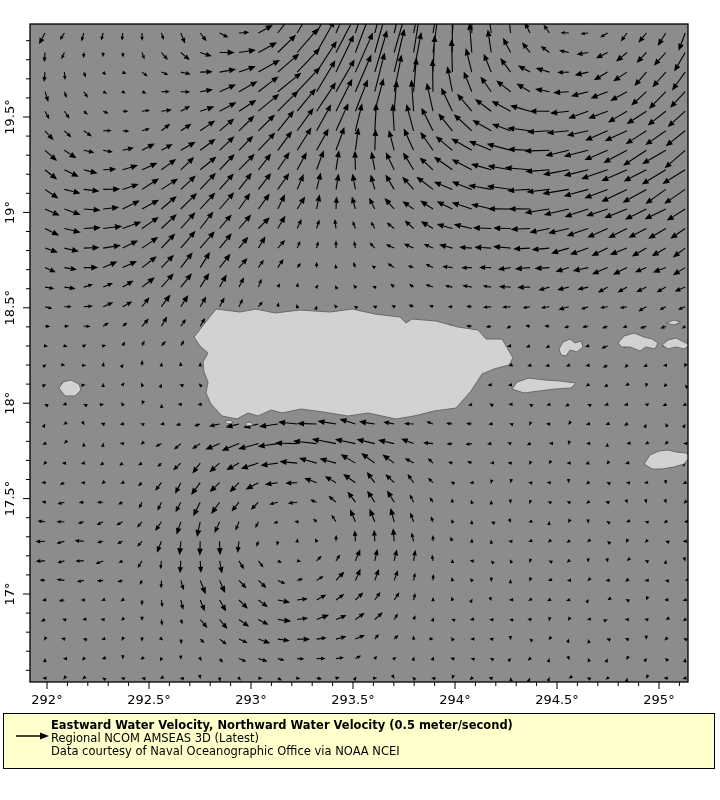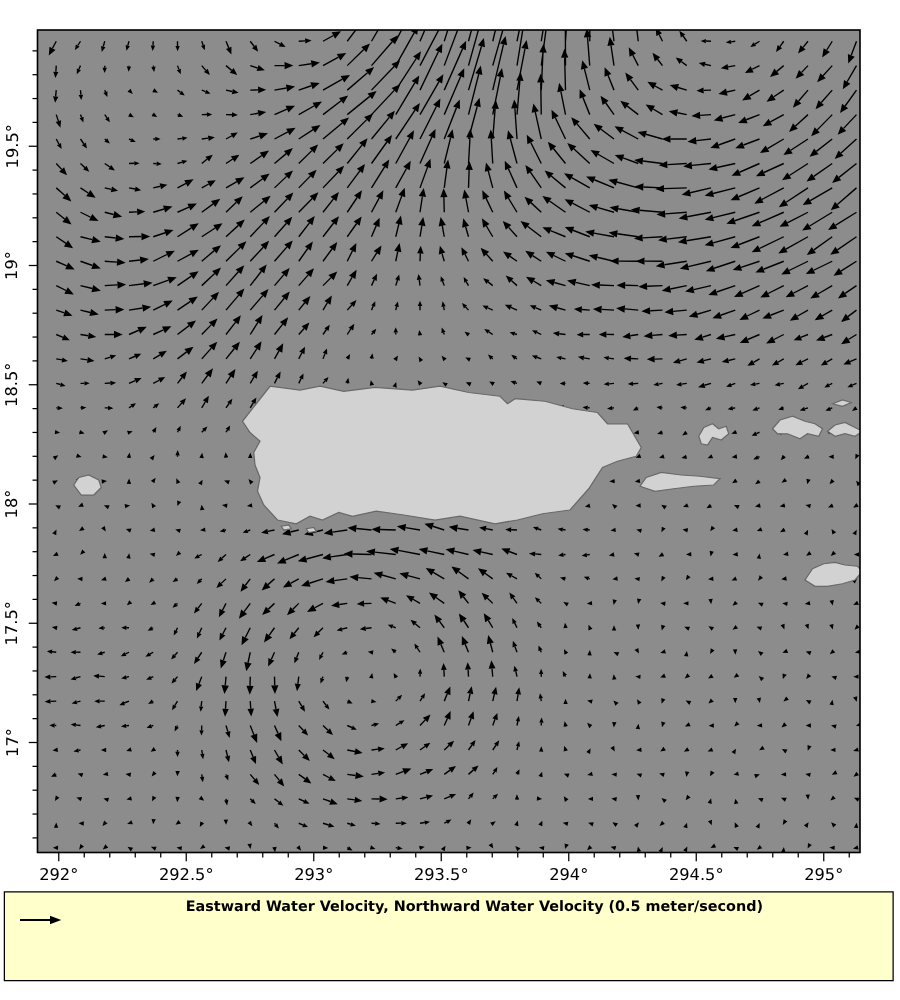--- a/index.html
+++ b/index.html
@@ -1,20 +1,20 @@
 <!DOCTYPE html>
 <html><head>
 <meta charset="utf-8">
 <style>
   html,body{margin:0;padding:0;background:#ffffff;}
   .figure{position:relative;width:720px;height:800px;background:#fff;overflow:hidden;
           font-family:"DejaVu Sans","Liberation Sans",sans-serif;}
   #map-svg{position:absolute;left:0;top:0;}
-  .legend-box{position:absolute;left:3px;top:713px;width:712px;height:72px;
-              box-sizing:border-box;border:1px solid #000;background:#ffffcc;text-align:center;}
+  .legend-box{position:absolute;left:3px;top:713px;width:712px;height:56px;
+              box-sizing:border-box;border:1px solid #000;background:#ffffcc;}
   .legend-text{position:absolute;left:47px;top:5px;right:6px;color:#000;
                font-size:11.5px;line-height:13px;white-space:nowrap;}
   .legend-title{font-weight:bold;}
   .legend-arrow{position:absolute;left:11px;top:16px;}
   .tick-label{font-size:13px;fill:#000;}
 </style>
 </head>
 <body>
 
 <div class="figure">
@@ -126,16 +126,18 @@
       <text x="14" y="117" text-anchor="middle" class="tick-label" transform="rotate(-90 14 117)">19.5°</text>
     </svg>
 
   <div class="legend-box">
     <svg class="legend-arrow" width="36" height="12">
       <line x1="1" y1="6" x2="26" y2="6" stroke="#000" stroke-width="1.5"></line>
       <polygon points="34,6 25,2.6 25,9.4" fill="#000"></polygon>
     </svg>
     <div class="legend-text">
       <div class="legend-title">Eastward Water Velocity, Northward Water Velocity (0.5 meter/second)</div>
+      <div>Regional NCOM AMSEAS 3D (Latest)</div>
+      <div>Data courtesy of Naval Oceanographic Office via NOAA NCEI</div>
     </div>
   </div>
 
 </div>
 
 </body></html>

